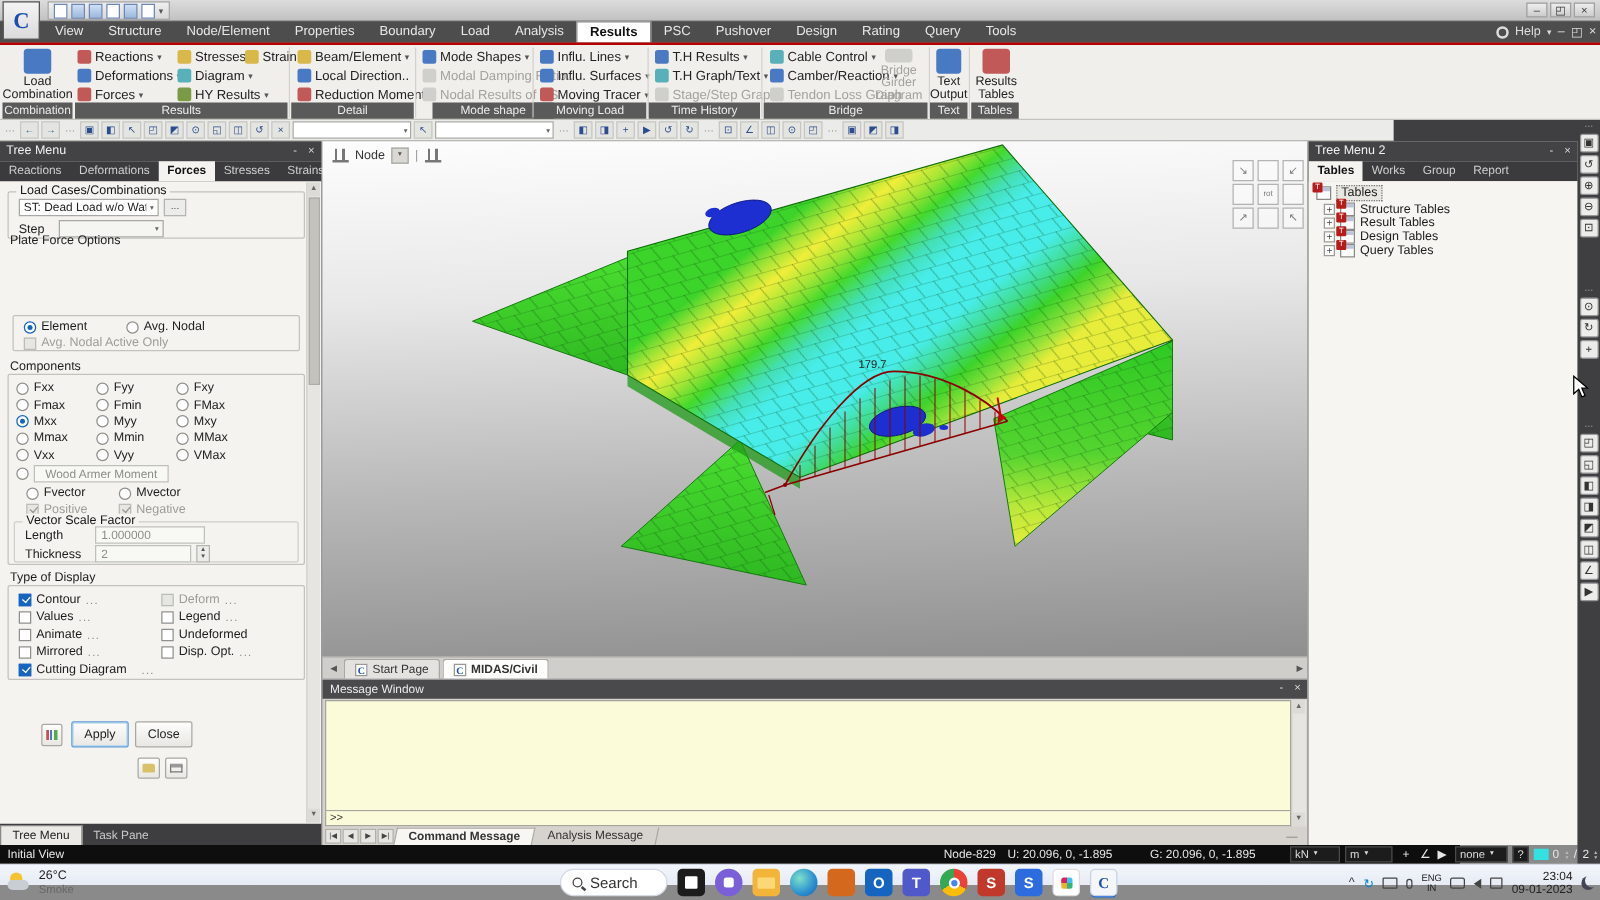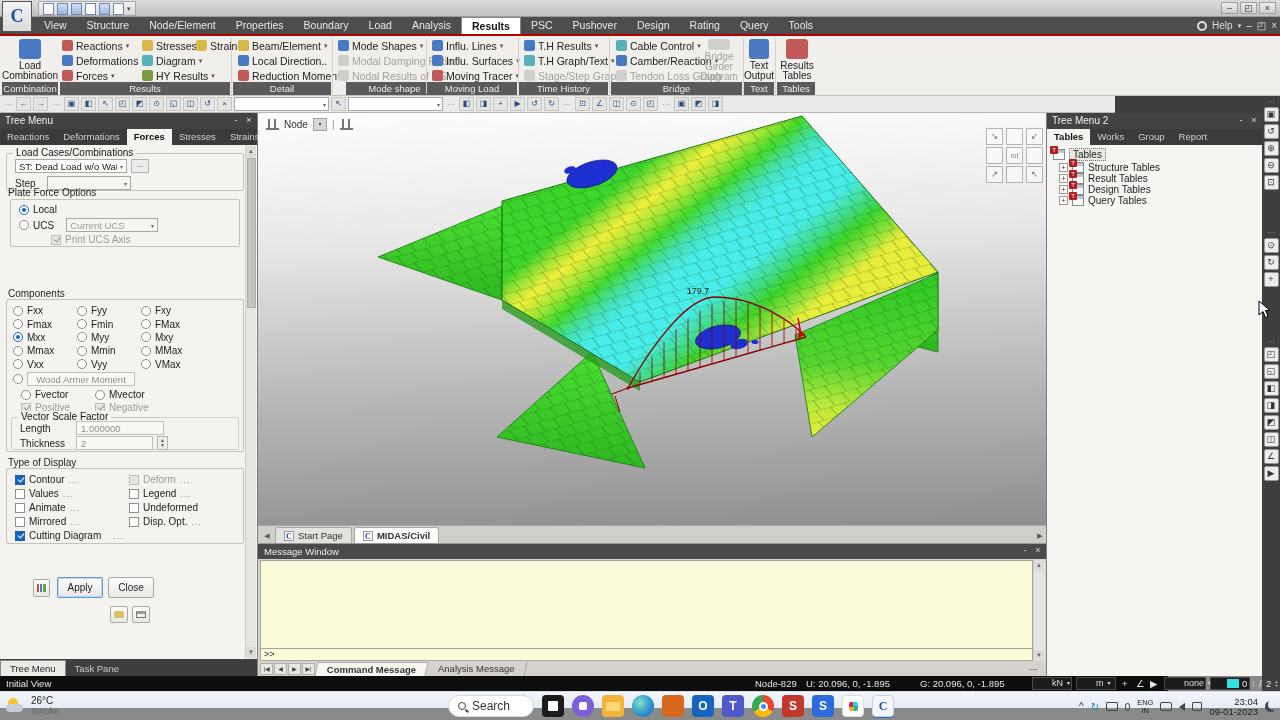--- a/index.html
+++ b/index.html
@@ -112,21 +112,21 @@
 .troot{border:1px dotted #777;background:#e8e7e2;padding:0 3px}
 
 #righttoolbar{position:absolute;left:1262px;top:96px;width:18px;height:595px;background:#3f3f41;display:flex;flex-direction:column;align-items:center;padding-top:2px}
 .rtb{width:15px;height:15px;background:#ececea;border:1px solid #97979a;border-radius:2px;font-size:9px;line-height:13px;text-align:center;color:#333;margin:1px 0}
 .rtgrip{color:#b5b5b5;font-size:7px;line-height:8px}
 .rtgap{height:38px}
 #cursor{position:absolute;left:1258px;top:300px;z-index:50}
 
 #statusbar{position:absolute;left:0;top:676px;width:1168px;height:15px;background:#0e0e0e;color:#e6e6e6;font-size:9.5px;line-height:15px}
 .stit{position:absolute;white-space:nowrap}
-.scombo{position:absolute;top:1px;height:13px;background:#1c1c1c;border:1px solid #4a4a4a;color:#ddd;font-size:9px;display:flex;align-items:center;padding:0 19px;gap:4px}
+.scombo{position:absolute;top:1px;height:13px;background:#1c1c1c;border:1px solid #4a4a4a;color:#ddd;font-size:9px;display:flex;align-items:center;padding:0 3px;gap:4px}
 .swatch{position:absolute;top:3px;width:12px;height:9px;background:#35e0e0}
 .sspin{position:absolute;top:2px;width:9px;height:11px;display:flex;flex-direction:column;justify-content:center;color:#bbb;font-size:4px;line-height:4px;text-align:center}
 
 #taskbar{position:absolute;left:0;top:691px;width:1280px;height:17px;background:linear-gradient(#f2f5fb,#e6ebf4);border-top:1px solid #d4dae6}
 #weather{position:absolute;left:6px;top:3px;display:flex;align-items:center;gap:5px}
 #wicon{width:20px;height:16px;position:relative}
 #wicon .sun{position:absolute;left:2px;top:0;width:10px;height:10px;border-radius:50%;background:#f4c430}
 #wicon .cloud{position:absolute;left:0;top:6px;width:17px;height:8px;border-radius:5px;background:#c9cdd4}
 .wtemp{font-size:10px;color:#222;line-height:11px}
 .wdesc{font-size:9px;color:#666;line-height:10px}
@@ -408,39 +408,35 @@
       </div>
       <div class="frow" style="left:8px;top:22px">
         <span class="lbl" style="width:28px">Step</span>
         <span class="combo dis" style="width:84px">
             <span class="cc">▾</span>
           </span>
       </div>
     </div>
 
     <div class="lbl abs" style="left:8px;top:74px">Plate Force Options</div>
-    <div class="gb" style="left:10px;top:86px;width:230px;height:48px">
-      <div class="frow" style="left:8px;top:4px">
+
+    <div class="gb" style="left:10px;top:139px;width:230px;height:29px">
+      <div class="frow" style="left:8px;top:3px">
         <span class="radio on"></span>
-          <span class="lbl">Local</span>
-      </div>
-      <div class="frow" style="left:8px;top:18px">
+          <span class="lbl">Element</span>
+      </div>
+      <div class="frow" style="left:90px;top:3px">
         <span class="radio"></span>
-          <span class="lbl">UCS</span>
-        <span class="combo dis" style="width:92px;margin-left:8px">
-            <span>Current UCS</span>
-            <span class="cc">▾</span>
-          </span>
-      </div>
-      <div class="frow" style="left:40px;top:34px">
-        <span class="check dis on"></span>
-          <span class="lbl dis">Print UCS Axis</span>
-      </div>
-    </div>
-
+          <span class="lbl">Avg. Nodal</span>
+      </div>
+      <div class="frow" style="left:8px;top:16px">
+        <span class="check dis"></span>
+          <span class="lbl dis">Avg. Nodal Active Only</span>
+      </div>
+    </div>
 
     <div class="lbl abs" style="left:8px;top:175px">Components</div>
     <div class="gb" style="left:6px;top:186px;width:238px;height:153px">
       <div style="position:absolute;left:6px;top:4px;display:grid;grid-template-columns:64px 64px 64px;grid-auto-rows:13.4px">
         <span class="frow" style="position:static">
             <span class="radio"></span>
             <span class="lbl">Fxx</span>
           </span>
         <span class="frow" style="position:static">
             <span class="radio"></span>

